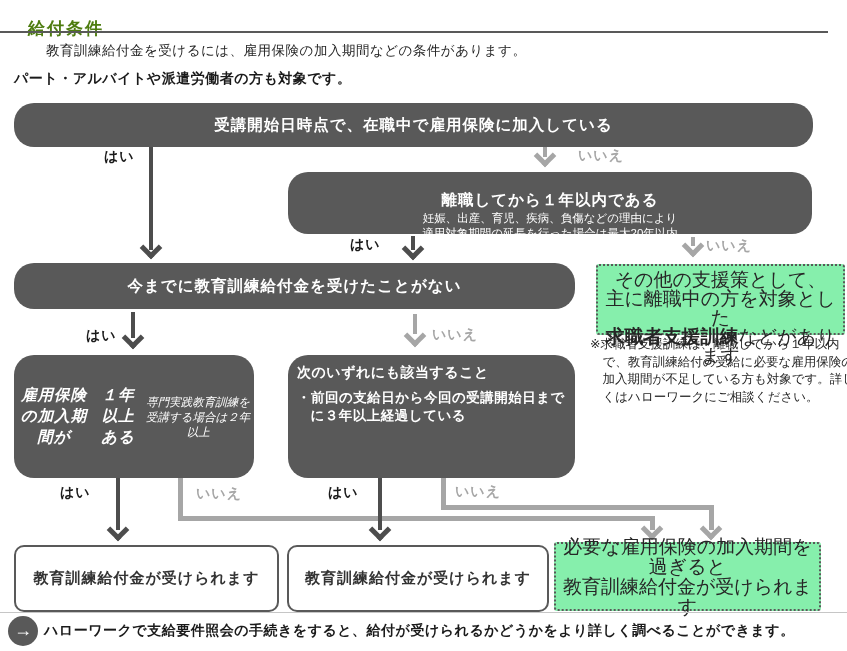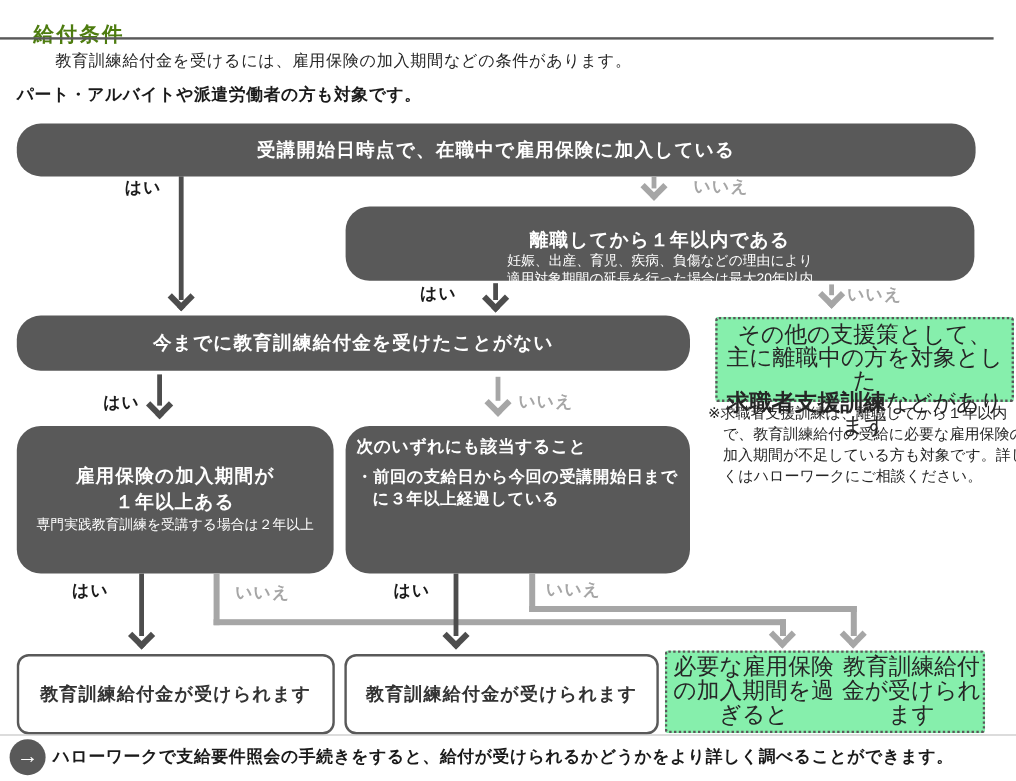--- a/index.html
+++ b/index.html
@@ -24,31 +24,31 @@
         border-bottom:5px solid #4d4d4d;transform:rotate(-45deg);}
   .chev.gray{background:transparent;border-color:#a6a6a6;}
   .hang{text-indent:-1em;padding-left:1em;}
   #title{left:28px;top:5px;font-size:17px;font-weight:bold;color:#4d7c0f;letter-spacing:2px;margin-top:12px;}
   #title-rule{left:0;top:31px;width:828px;height:2px;background:#595959;}
   #intro1{left:14px;top:42px;font-size:13.5px;color:#262626;letter-spacing:0.5px;margin-left:32px;}
   #intro2{left:14px;top:70px;font-size:14px;font-weight:bold;color:#1a1a1a;letter-spacing:0.5px;}
   #box1{left:14px;top:103px;width:799px;height:44px;display:flex;align-items:center;justify-content:center;}
   #box2{left:288px;top:172px;width:524px;height:62px;padding-top:18px;box-sizing:border-box;}
   #box3{left:14px;top:263px;width:561px;height:46px;display:flex;align-items:center;justify-content:center;}
-  #box4{left:14px;top:355px;width:264px;height:123px;display:flex;flex-direction:column;
-        align-items:center;justify-content:center;}
+  #box4{left:14px;top:355px;width:240px;height:123px;display:flex;
+        align-items:center;justify-content:center;font-style:italic;}
   #box5{left:288px;top:355px;width:287px;height:123px;box-sizing:border-box;padding:9px 9px;}
   #box5 .t{font-weight:bold;font-size:14px;letter-spacing:0.5px;}
   #box5 .b{font-weight:bold;font-size:13.5px;line-height:18px;margin-top:7px;letter-spacing:0.5px;}
   #altbox{left:596px;top:264px;width:245px;height:63px;line-height:19px;padding-top:4px;box-sizing:content-box;}
   #note{left:590px;top:336px;width:256px;font-size:12.5px;line-height:17.5px;color:#262626;}
   #outcome1{left:14px;top:545px;width:261px;height:63px;}
   #outcome2{left:287px;top:545px;width:258px;height:63px;}
-  #dotted-outcome{left:554px;top:542px;width:263px;height:65px;display:flex;flex-direction:row;
-                  align-items:center;justify-content:center;line-height:20px;}
+  #dotted-outcome{left:554px;top:542px;width:263px;height:65px;display:flex;flex-direction:column;
+                  justify-content:center;line-height:20px;}
   #footer-rule{left:0;top:612px;width:847px;height:1px;background:#c6c6c6;}
   #footer-icon{left:8px;top:616px;width:30px;height:30px;border-radius:50%;background:#595959;
                color:#fff;font-weight:bold;font-size:18px;line-height:29px;text-align:center;}
   #footer-text{left:44px;top:622px;font-size:14px;font-weight:bold;color:#1a1a1a;letter-spacing:0.5px;}
 </style>
 </head>
 <body>
 
 <div id="canvas">
 

